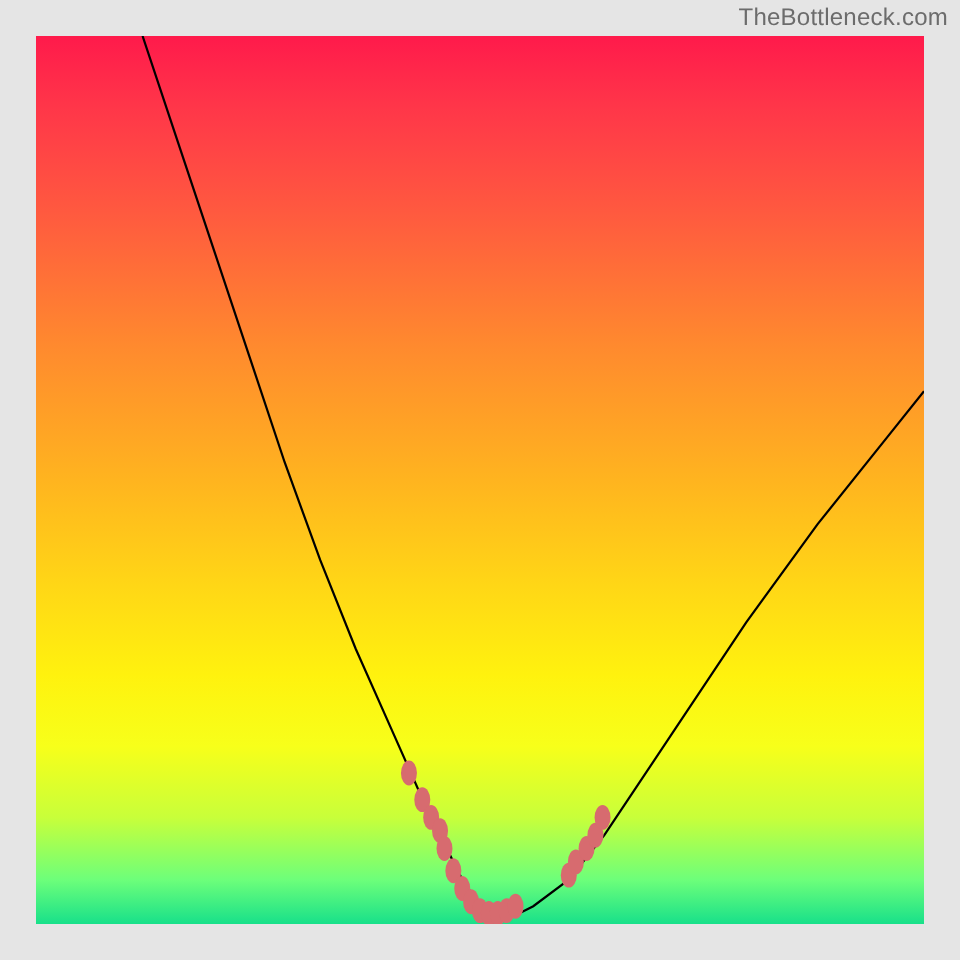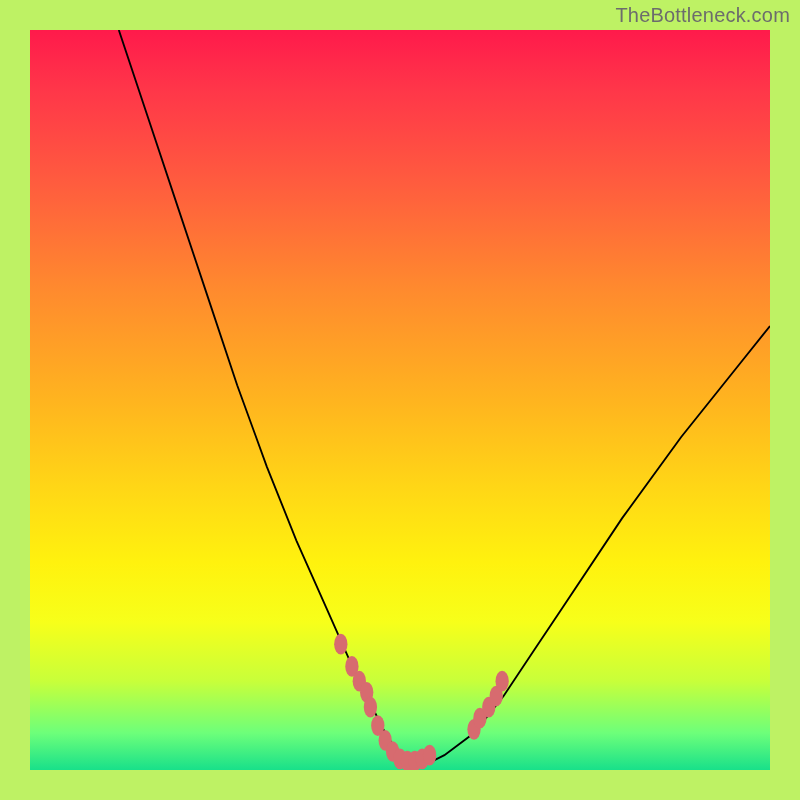--- a/index.html
+++ b/index.html
@@ -10,21 +10,21 @@
     overflow: hidden;
     background: #000;
     font-family: Arial, Helvetica, sans-serif;
   }
   .frame {
     position: absolute;
     left: 0;
     top: 0;
     width: 800px;
     height: 800px;
-    background: #bef264;
+    background: #e5e5e5;
   }
   .plot {
     position: absolute;
     left: 30px;
     top: 30px;
     width: 740px;
     height: 740px;
     overflow: hidden;
   }
   .gradient {

